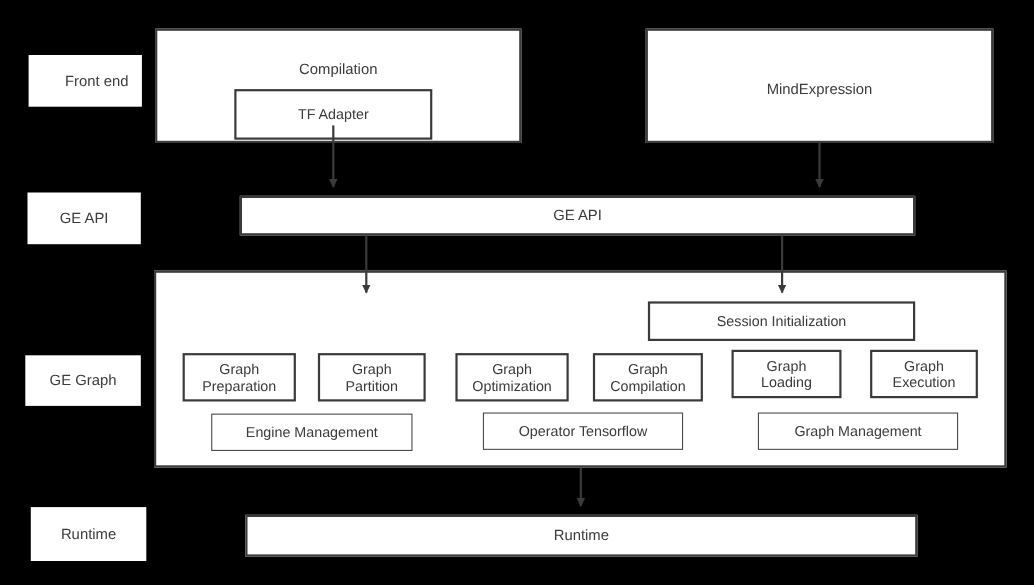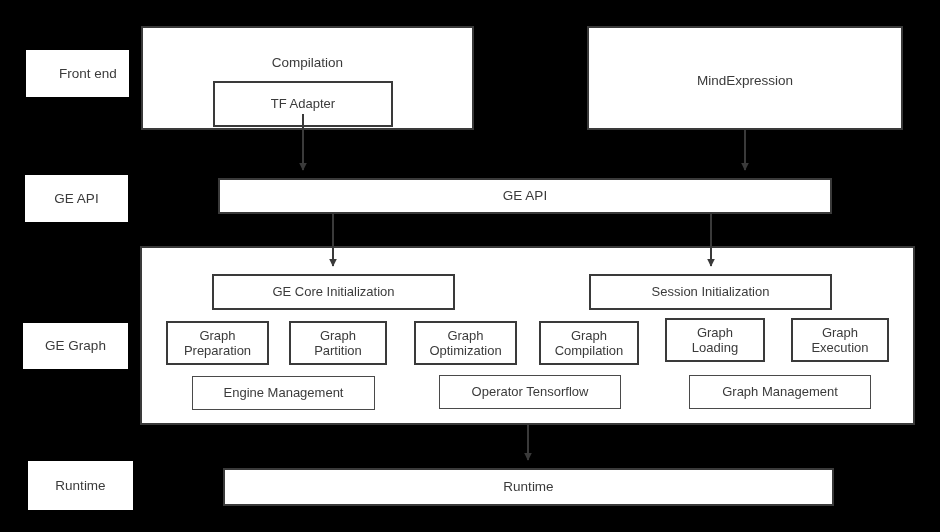--- a/index.html
+++ b/index.html
@@ -102,23 +102,20 @@
   <div class="box panel" style="left:587px; top:26px; width:316px; height:104px;">
     <div class="panel-title" style="top:45px;">MindExpression</div>
   </div>
 
   <div class="box bar" style="left:218px; top:178px; width:614px; height:36px;">
     <span>GE API</span>
   </div>
 
   <div class="box panel gecore-panel" style="left:140px; top:246px; width:775px; height:179px;"></div>
 
-  <div class="box comp" style="left:212px; top:274px; width:243px; height:36px;">
-    <span>GE Core Initialization</span>
-  </div>
 
   <div class="box comp" style="left:589px; top:274px; width:243px; height:36px;">
     <span>Session Initialization</span>
   </div>
 
   <div class="box comp" style="left:166px; top:321px; width:103px; height:44px;">
     <span>Graph
 Preparation</span>
   </div>
   <div class="box comp" style="left:289px; top:321px; width:98px; height:44px;">

